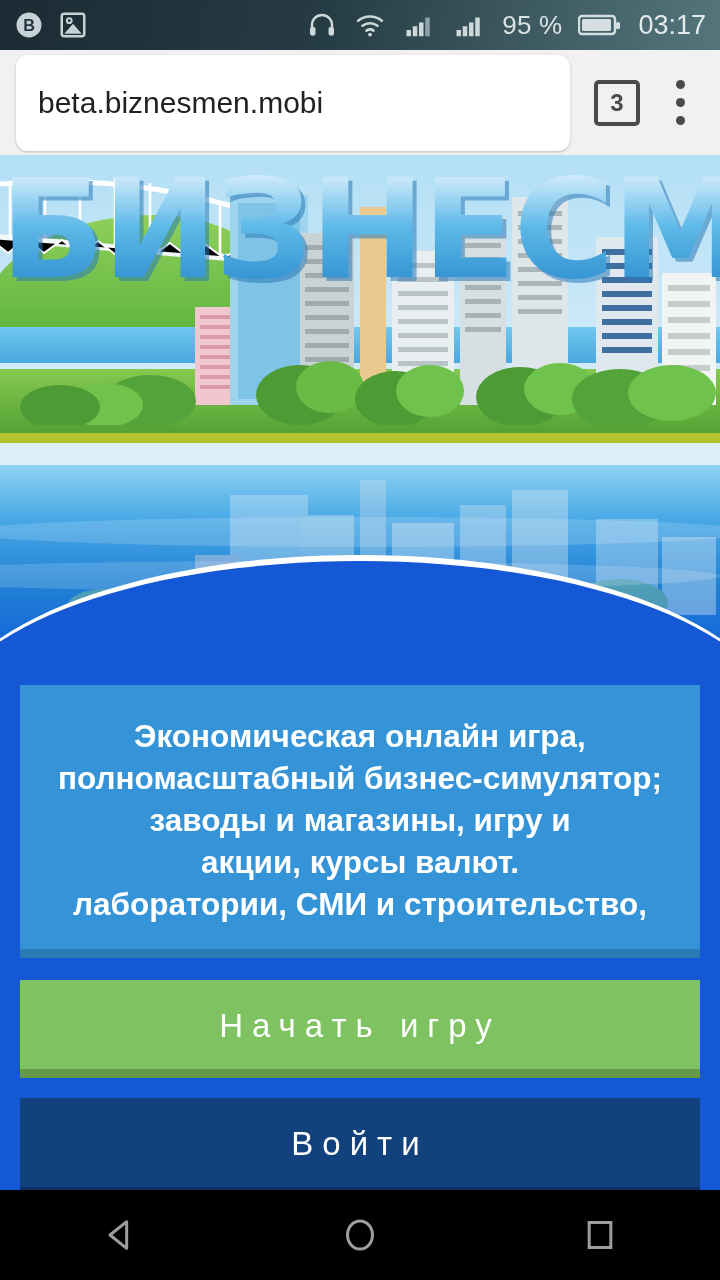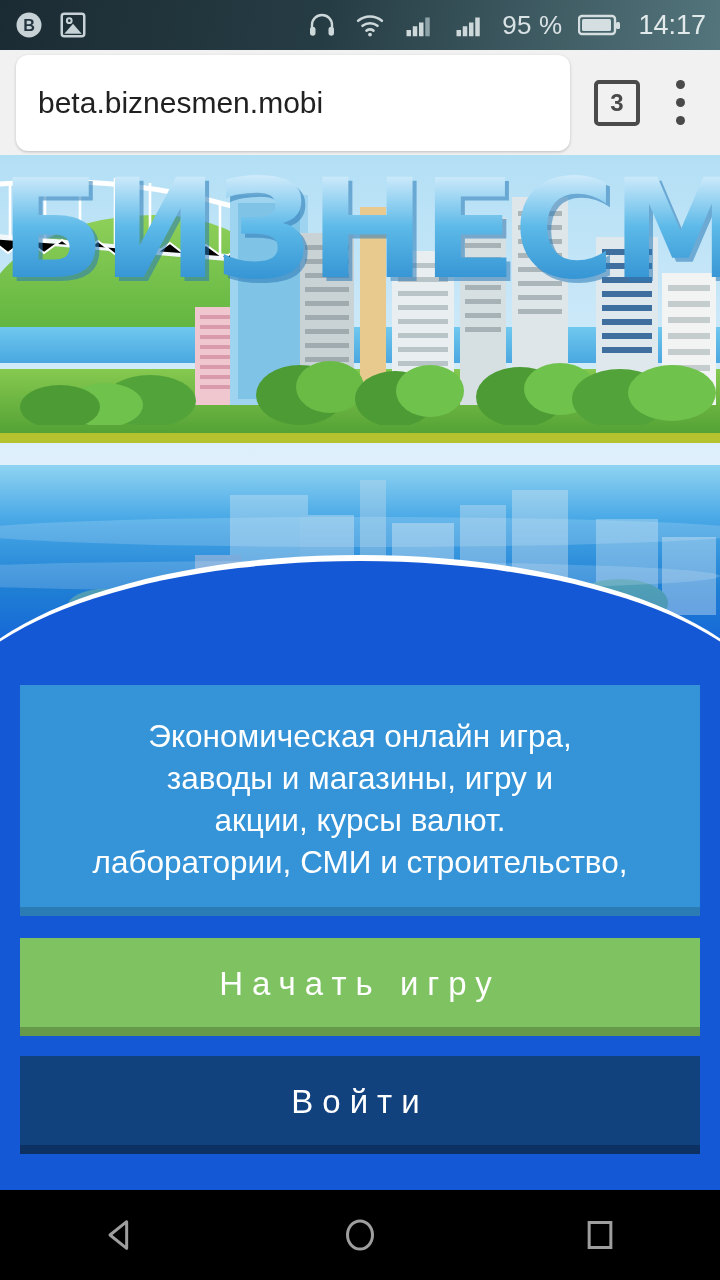--- a/index.html
+++ b/index.html
@@ -113,20 +113,21 @@
     position:absolute; left:-8%; bottom:-78px; width:116%; height:170px;
     border-radius:50% 50% 0 0 / 100% 100% 0 0;
     background:#1558d6; border-top:6px solid #ffffff;
   }
 
   
   .content { position:relative; padding:0 20px; background:#1558d6; }
   .desc {
     margin-top:38px; background:#3594d8; padding:30px 26px 24px;
     border-bottom:9px solid #2b7cb5;
+    font-weight:bold;
   }
   .desc p {
     color:#fff; font-size:31.5px; line-height:42px; text-align:center;
     font-family:"Liberation Sans", sans-serif;
   }
   .btn {
     display:block; width:100%; text-align:center; cursor:pointer;
     font-family:"Liberation Sans", sans-serif;
   }
   .btn-start {
@@ -185,21 +186,21 @@
         <rect x="7" y="13" width="3.6" height="8" fill="#cdd8da"></rect>
         <rect x="12" y="10" width="3.6" height="11" fill="#cdd8da"></rect>
         <rect x="17" y="6" width="3.6" height="15" fill="#cdd8da"></rect>
       </svg>
       <span class="sb-text">95 %</span>
       <svg class="sb-icon" width="44" height="26" viewBox="0 0 44 26">
         <rect x="1" y="4" width="36" height="18" rx="3" fill="none" stroke="#d5dee0" stroke-width="2.4"></rect>
         <rect x="4" y="7" width="29" height="12" rx="1.5" fill="#d5dee0"></rect>
         <rect x="38" y="10" width="4" height="7" rx="1.5" fill="#d5dee0"></rect>
       </svg>
-      <span class="sb-clock">14:17</span>
+      <span class="sb-clock">03:17</span>
     </div>
   </div>
 
   <div class="toolbar">
     <div class="urlbar">
       <span class="urltext" title="beta.biznesmen.mobi">beta.biznesmen.mobi</span>
     </div>
     <div class="tabcount">
       <span>3</span>
     </div>
@@ -360,20 +361,21 @@
       </svg>
       <div class="wave" style="top:52px"></div>
       <div class="wave" style="top:96px; left:-20%; width:120%"></div>
       <div class="arc"></div>
     </div>
 
     <div class="content">
 
       <div class="desc">
         <p>Экономическая онлайн игра,</p>
+        <p>полномасштабный бизнес-симулятор;</p>
         <p>заводы и магазины, игру и</p>
         <p>акции, курсы валют.</p>
         <p>лаборатории, СМИ и строительство,</p>
       </div>
 
       <div class="btn btn-start">Начать игру</div>
       <div class="btn btn-login">Войти</div>
 
     </div>
   </div>

